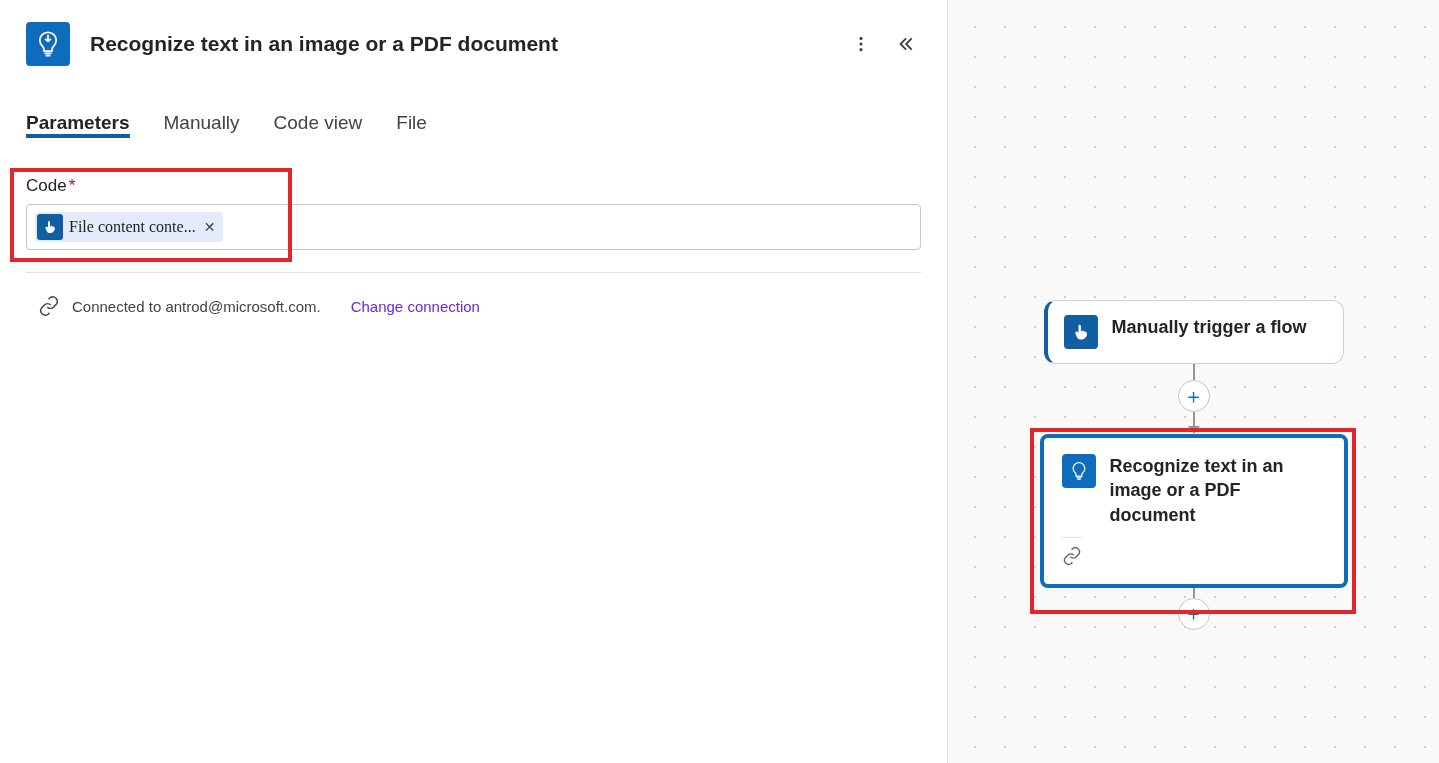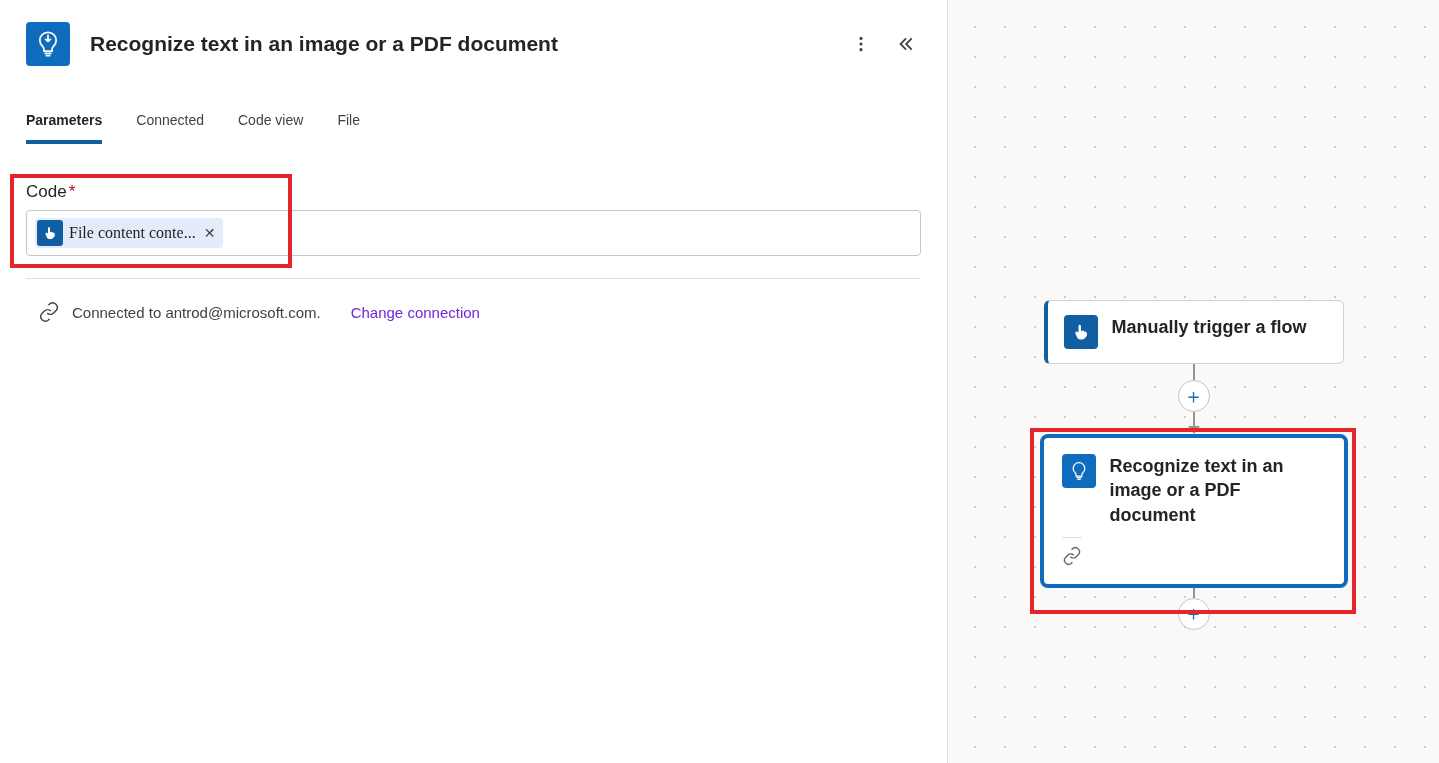--- a/index.html
+++ b/index.html
@@ -42,23 +42,23 @@
     cursor: pointer;
   }
 
   
   .tabs {
     display: flex;
     gap: 34px;
     padding: 36px 26px 0 26px;
   }
   .tab {
-    font-size: 14px;
+    font-size: 19px;
     color: #424242;
-    padding-bottom: 12px;
+    padding-bottom: 0;
     cursor: pointer;
   }
   .tab.active {
     color: #242424;
     font-weight: 600;
     border-bottom: 4px solid #115ea3;
   }
   .param-label {
     font-size: 17px;
     color: #242424;
@@ -159,21 +159,21 @@
     transform: translateX(-50%);
     display: flex;
     flex-direction: column;
     align-items: center;
   }
   .node {
     width: 300px;
     background: #fff;
     border: 1px solid #d0d0d0;
     border-left: 4px solid #115ea3;
-    border-radius: 6px;
+    border-radius: 12px;
     padding: 14px 16px;
     display: flex;
     align-items: flex-start;
     gap: 14px;
   }
   .node .n-icon {
     width: 34px; height: 34px;
     border-radius: 4px;
     display: flex; align-items: center; justify-content: center;
     flex-shrink: 0;
@@ -261,21 +261,21 @@
     </div>
     <div class="header-btn">
       <svg width="18" height="18" viewBox="0 0 16 16" fill="none" stroke="currentColor" stroke-width="1.6">
           <path d="M9 3 4 8l5 5M14 3 9 8l5 5"></path>
         </svg>
     </div>
   </div>
 
   <div class="tabs">
     <div class="tab active">Parameters</div>
-    <div class="tab">Connected</div>
+    <div class="tab">Manually</div>
     <div class="tab">Code view</div>
     <div class="tab">File</div>
   </div>
 
   <div class="param-area">
     <div class="red-rect"></div>
     <div class="param-label">
       <span>Code</span><span class="req">*</span>
     </div>
     <div class="field-input">

